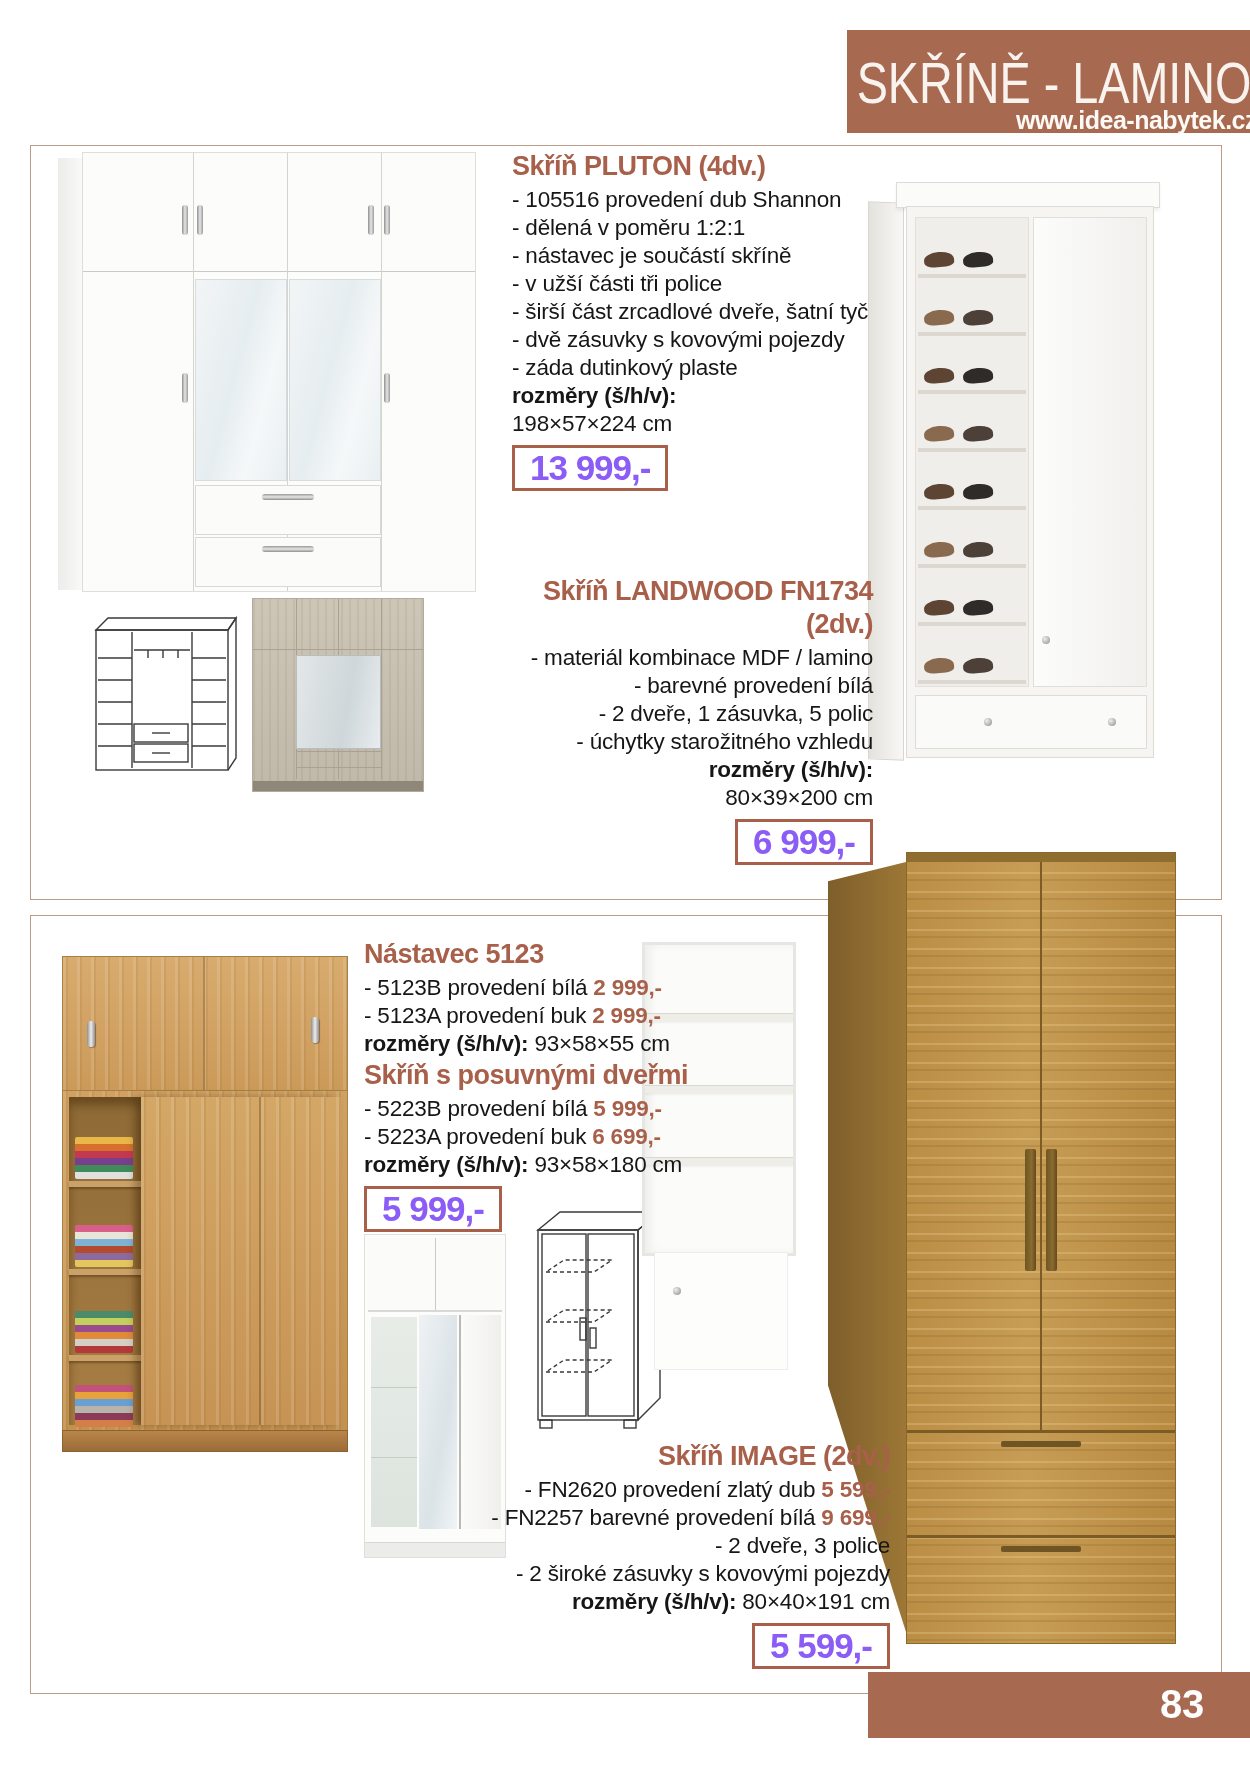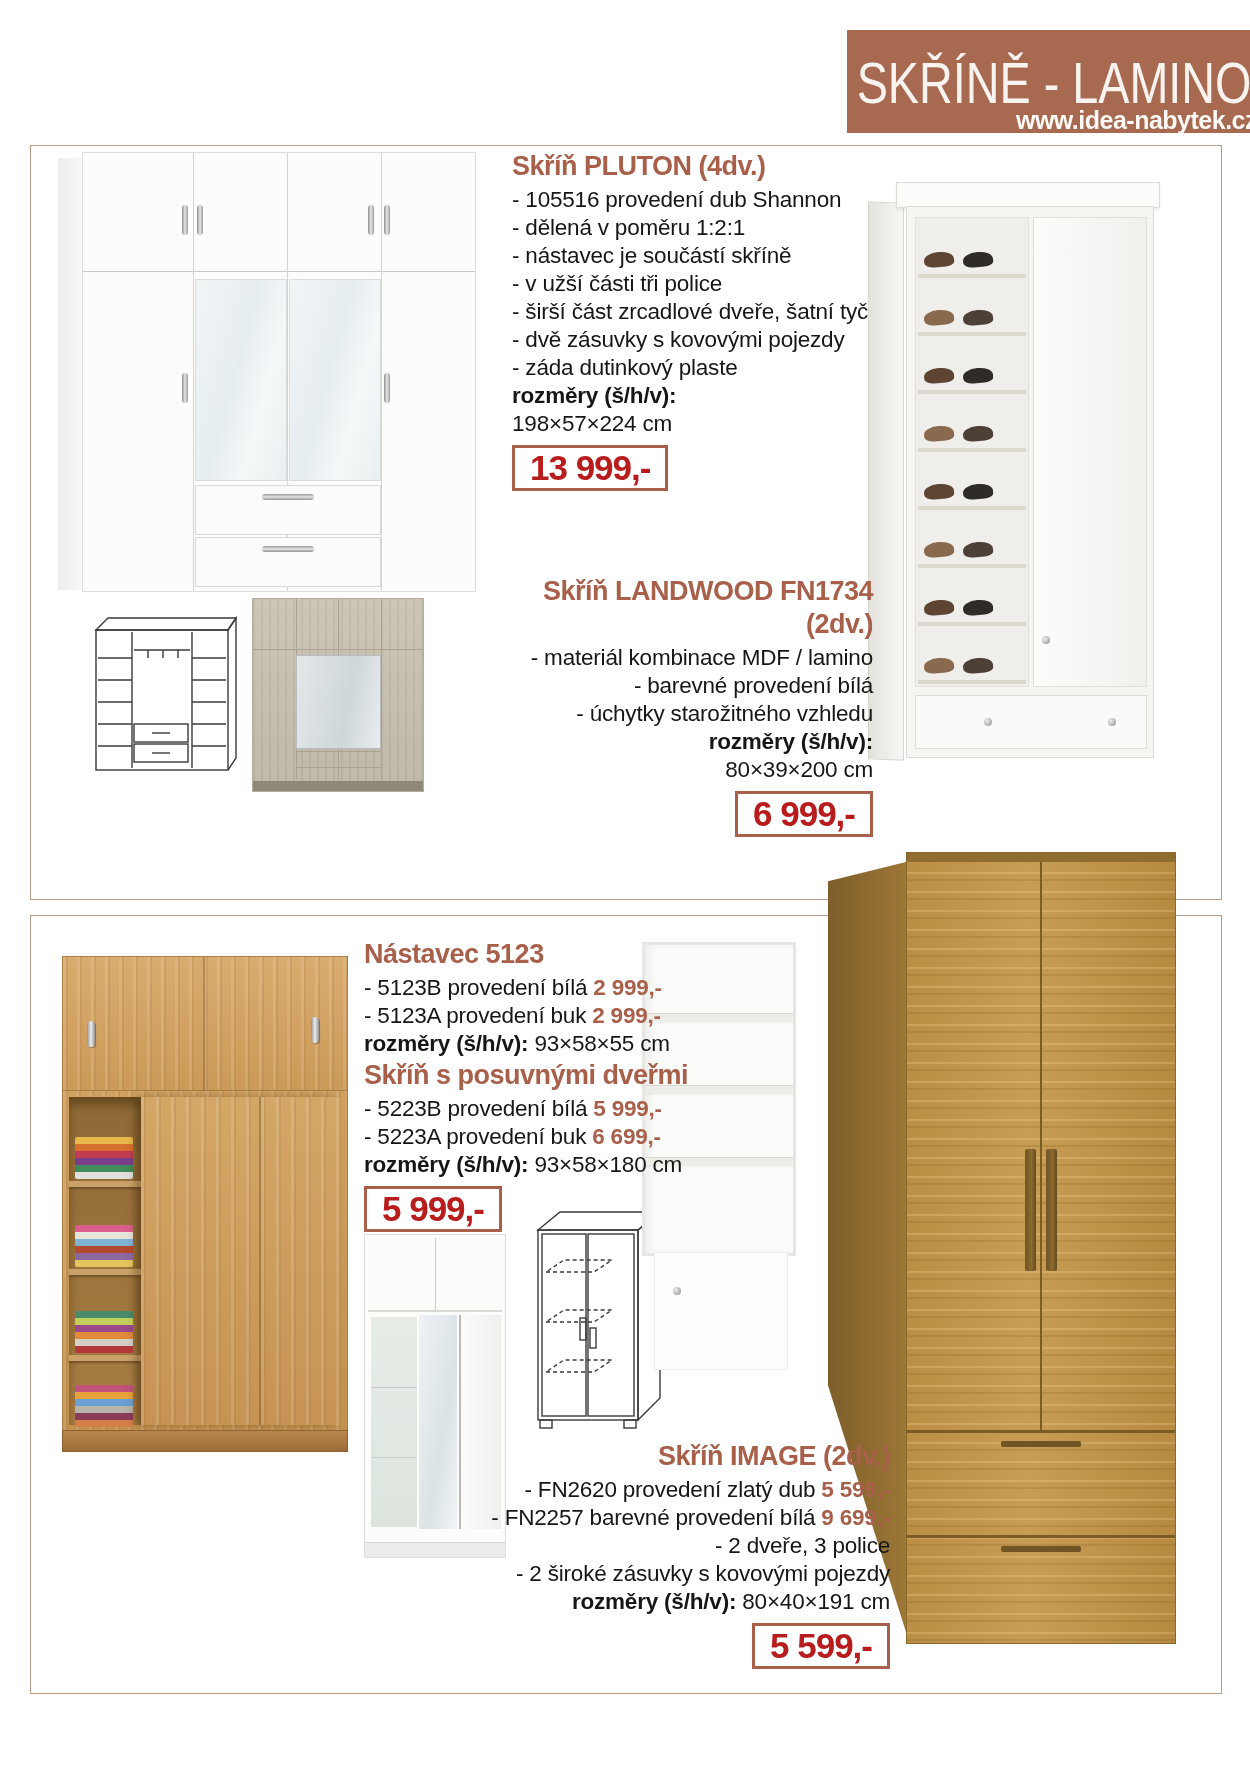--- a/index.html
+++ b/index.html
@@ -19,21 +19,21 @@
   .pbox{border:1px solid #bb9c86;background:#fff;z-index:1;}
   .box1{left:30px;top:145px;width:1190px;height:753px;}
   .box2{left:30px;top:915px;width:1190px;height:777px;}
 
   
   .tblock{z-index:6;font-size:22.5px;line-height:28px;}
   .ptitle{font-size:27px;line-height:33px;font-weight:bold;color:#a8604a;margin-bottom:3px;letter-spacing:-0.5px;}
   .feat{white-space:nowrap;}
   .b{font-weight:bold;}
   .price-inline{font-weight:bold;color:#a8604a;margin-left:6px;}
-  .price-badge{display:inline-block;margin-top:7px;border:3px solid #a8604a;background:#fff;color:#b91c1c;
+  .price-badge{display:inline-block;margin-top:7px;border:3px solid #a8604a;background:#fff;color:#8b5cf6;
                font-weight:bold;font-size:35px;line-height:38px;padding:1px 15px;letter-spacing:-1px;}
   .r{text-align:right;}
   .note{z-index:6;font-size:21px;color:#1b1b1b;}
 
   
   .page-tab{left:868px;top:1672px;width:382px;height:66px;background:#a76a51;z-index:7;}
   .page-num{position:absolute;right:46px;top:0;line-height:64px;font-size:40px;font-weight:bold;color:#ffffff;}
 
   
   .ph{z-index:2;}
@@ -203,20 +203,21 @@
         <div class="knob" style="left:68px;top:22px"></div>
         <div class="knob" style="left:192px;top:22px"></div>
       </div>
     </div>
   </div>
 
   <div class="abs tblock r" style="right:377px;top:575px;width:380px">
     <div class="ptitle">Skříň LANDWOOD FN1734 (2dv.)</div>
     <div class="feat">- materiál kombinace MDF / lamino</div>
     <div class="feat">- barevné provedení bílá</div>
+    <div class="feat">- 2 dveře, 1 zásuvka, 5 polic</div>
     <div class="feat">- úchytky starožitného vzhledu</div>
     <div class="feat b">rozměry (š/h/v):</div>
     <div class="feat">80×39×200 cm</div>
     <div class="price-badge">6 999,-</div>
   </div>
 
   <svg class="wire" style="left:88px;top:612px" width="150" height="170" viewBox="0 0 150 170">
     <g stroke="#3a3a3a" stroke-width="1.4" fill="none">
       <rect x="8" y="18" width="132" height="140"></rect>
       <path d="M8,18 L20,6 L148,6 L140,18 Z"></path>
@@ -350,14 +351,17 @@
   <div class="abs tblock r" style="right:360px;top:1440px;width:430px">
     <div class="ptitle">Skříň IMAGE (2dv.)</div>
     <div class="feat"><span>- FN2620 provedení zlatý dub</span><span class="price-inline">5 599,-</span></div>
     <div class="feat"><span>- FN2257 barevné provedení bílá</span><span class="price-inline">9 699,-</span></div>
     <div class="feat">- 2 dveře, 3 police</div>
     <div class="feat">- 2 široké zásuvky s kovovými pojezdy</div>
     <div class="feat"><span class="b">rozměry (š/h/v):</span> <span>80×40×191 cm</span></div>
     <div class="price-badge">5 599,-</div>
   </div>
 
+  <div class="abs page-tab">
+    <div class="page-num">83</div>
+  </div>
 
 </div>
 
 </body></html>

